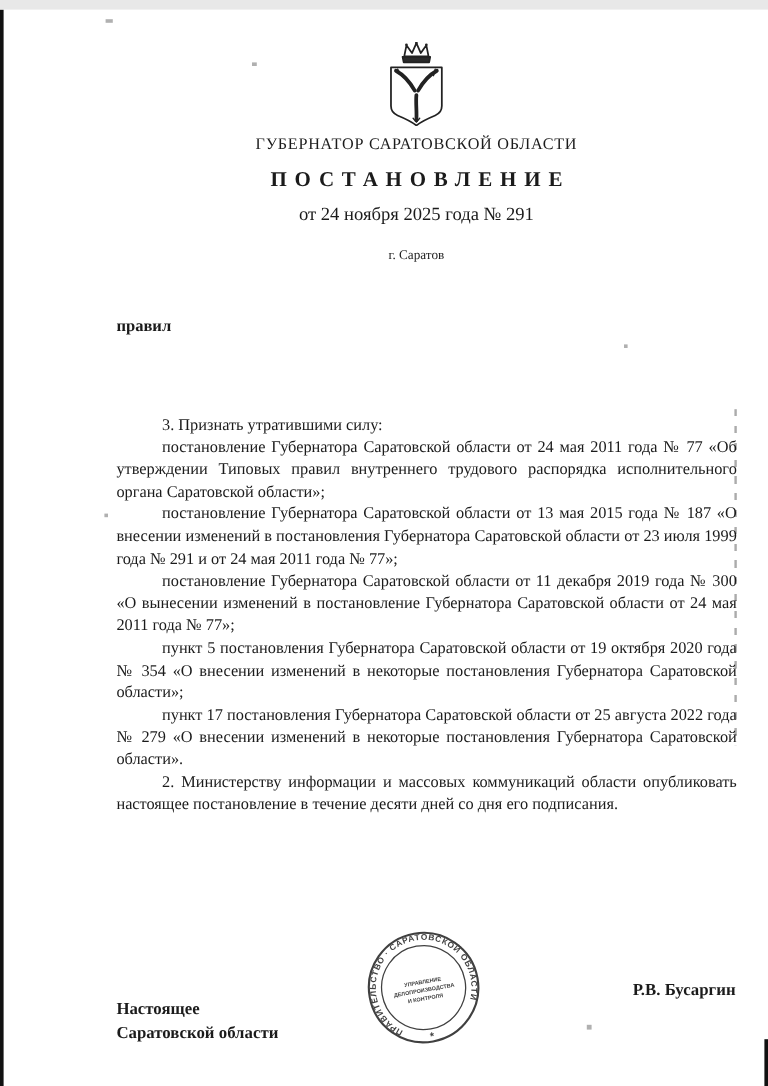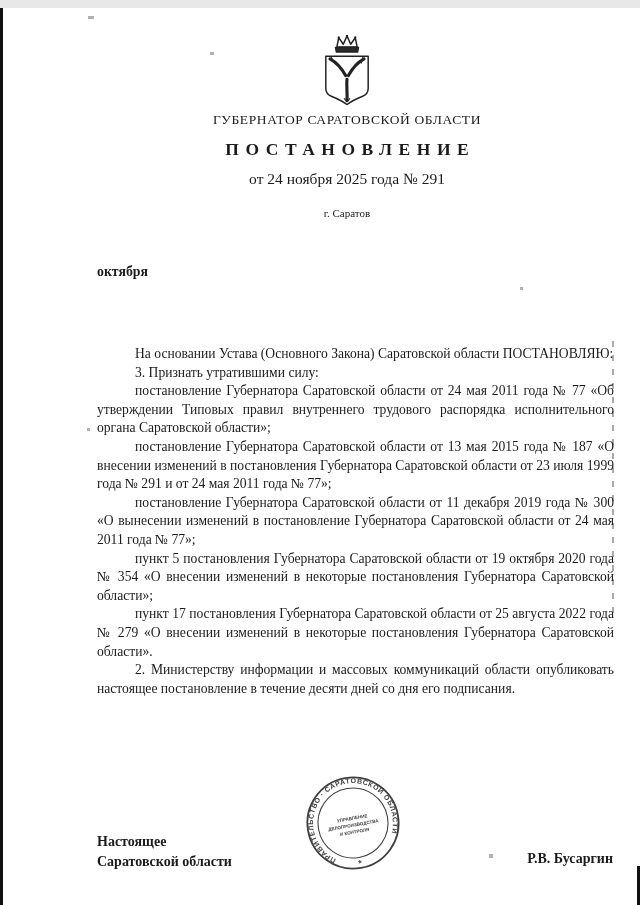--- a/index.html
+++ b/index.html
@@ -29,21 +29,21 @@
 
   
   .title { position:absolute; left:97px; top:254px; font-weight:bold; font-size:13.8px; line-height:19.3px; }
 
   
   .body { position:absolute; left:97px; top:337px; width:517px; }
   .body p { margin:0; text-indent:38px; text-align:justify; font-size:13.6px; line-height:18.6px; }
 
   
   .sign-pos  { position:absolute; left:97px; top:824px; font-weight:bold; font-size:14px; line-height:19.5px; }
-  .sign-name { position:absolute; right:27px; top:843px; font-weight:bold; font-size:14px; }
+  .sign-name { position:absolute; right:27px; top:810px; font-weight:bold; font-size:14px; }
   .stamp { position:absolute; left:296px; top:758px; width:114px; height:114px; opacity:.88; }
   .stamp text { font-family:"Liberation Sans","DejaVu Sans",sans-serif; }
 </style>
 </head>
 <body>
 
 <div class="page">
 
   <div class="edge-left"></div>
   <div class="edge-bottom"></div>
@@ -71,25 +71,24 @@
       <path d="M30,48 C29.3,55 30.5,63 30,71" stroke-width="3.4"></path>
       <path d="M13,24.5 L16.5,30.5 M45.5,30.5 L47,24.5 M27,69 L30,72.5 L33,69" stroke-width="1.2"></path>
     </svg>
     <div class="org">ГУБЕРНАТОР САРАТОВСКОЙ ОБЛАСТИ</div>
     <div class="doctype">ПОСТАНОВЛЕНИЕ</div>
     <div class="dateline">от 24 ноября 2025 года № 291</div>
     <div class="place">г. Саратов</div>
   </div>
 
   <div class="title">
-    <div>октября</div>
+    <div>правил</div>
   </div>
 
   <div class="body">
-    <p>На основании Устава (Основного Закона) Саратовской области ПОСТАНОВЛЯЮ:</p>
     <p>3. Признать утратившими силу:</p>
     <p>постановление Губернатора Саратовской области от 24 мая 2011 года №&nbsp;77 «Об утверждении Типовых правил внутреннего трудового распорядка исполнительного органа Саратовской области»;</p>
     <p>постановление Губернатора Саратовской области от 13 мая 2015 года №&nbsp;187 «О внесении изменений в постановления Губернатора Саратовской области от 23 июля 1999 года №&nbsp;291 и от 24 мая 2011 года №&nbsp;77»;</p>
     <p>постановление Губернатора Саратовской области от 11 декабря 2019 года №&nbsp;300 «О вынесении изменений в постановление Губернатора Саратовской области от 24 мая 2011 года №&nbsp;77»;</p>
     <p>пункт 5 постановления Губернатора Саратовской области от 19 октября 2020 года №&nbsp;354 «О внесении изменений в некоторые постановления Губернатора Саратовской области»;</p>
     <p>пункт 17 постановления Губернатора Саратовской области от 25 августа 2022 года №&nbsp;279 «О внесении изменений в некоторые постановления Губернатора Саратовской области».</p>
     <p>2. Министерству информации и массовых коммуникаций области опубликовать настоящее постановление в течение десяти дней со дня его подписания.</p>
   </div>
 
   <div class="sign-pos">

